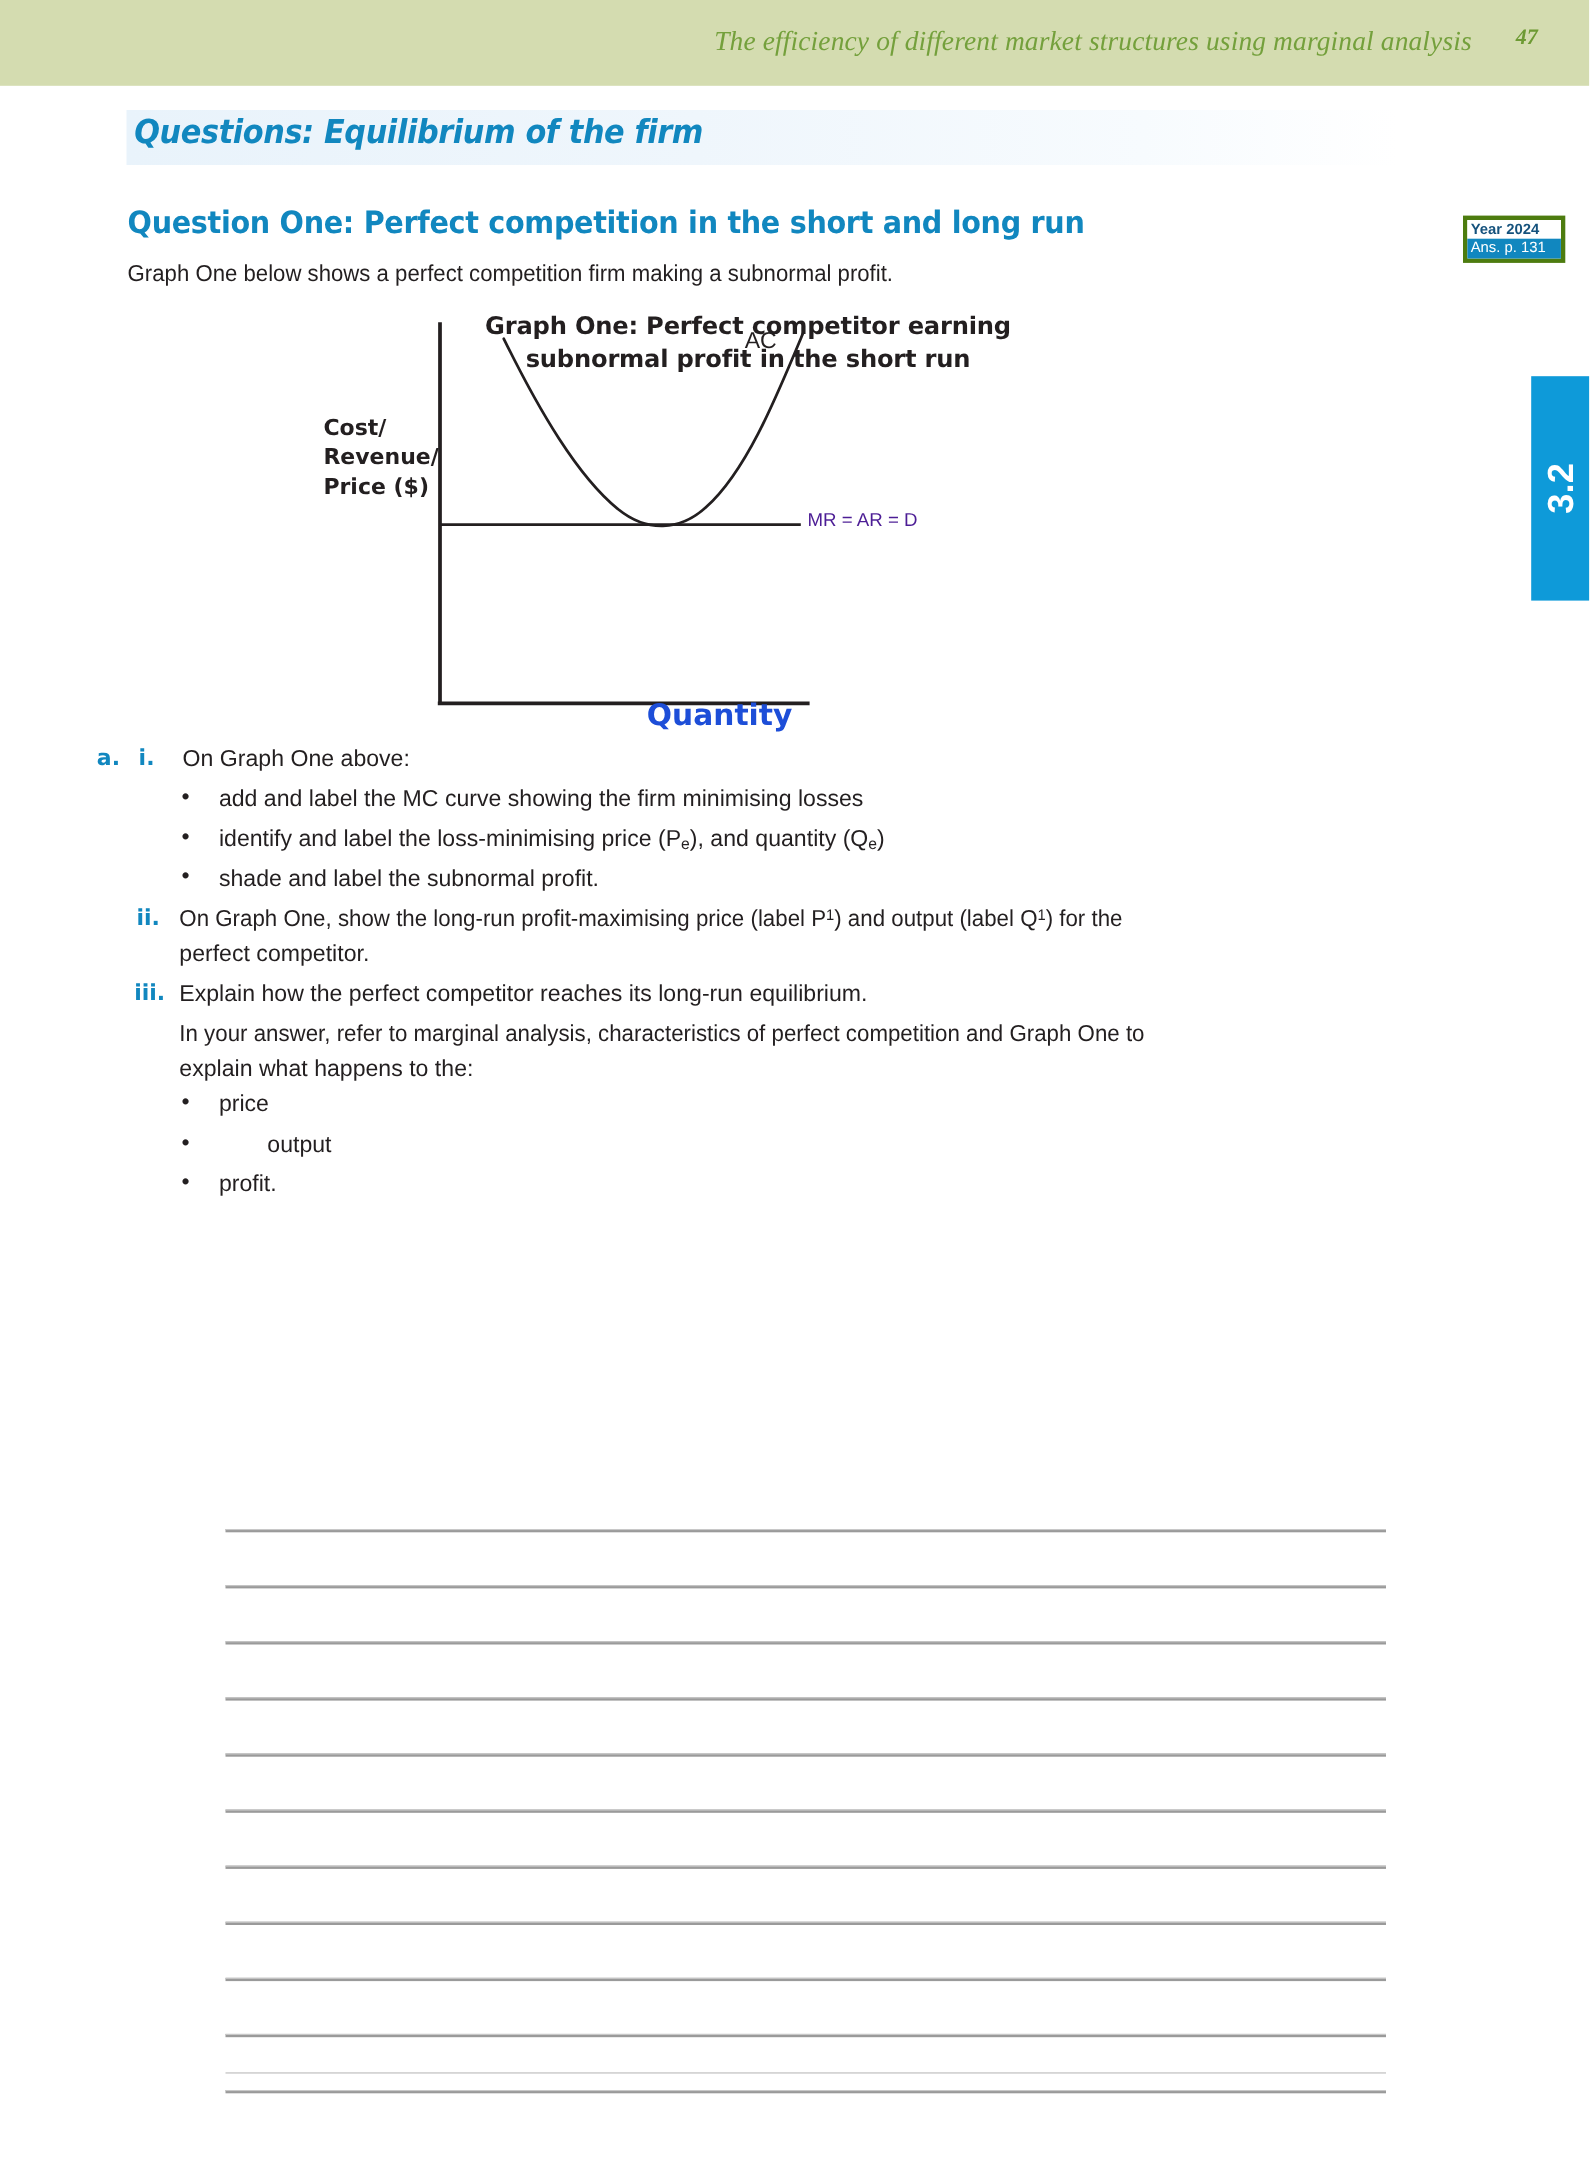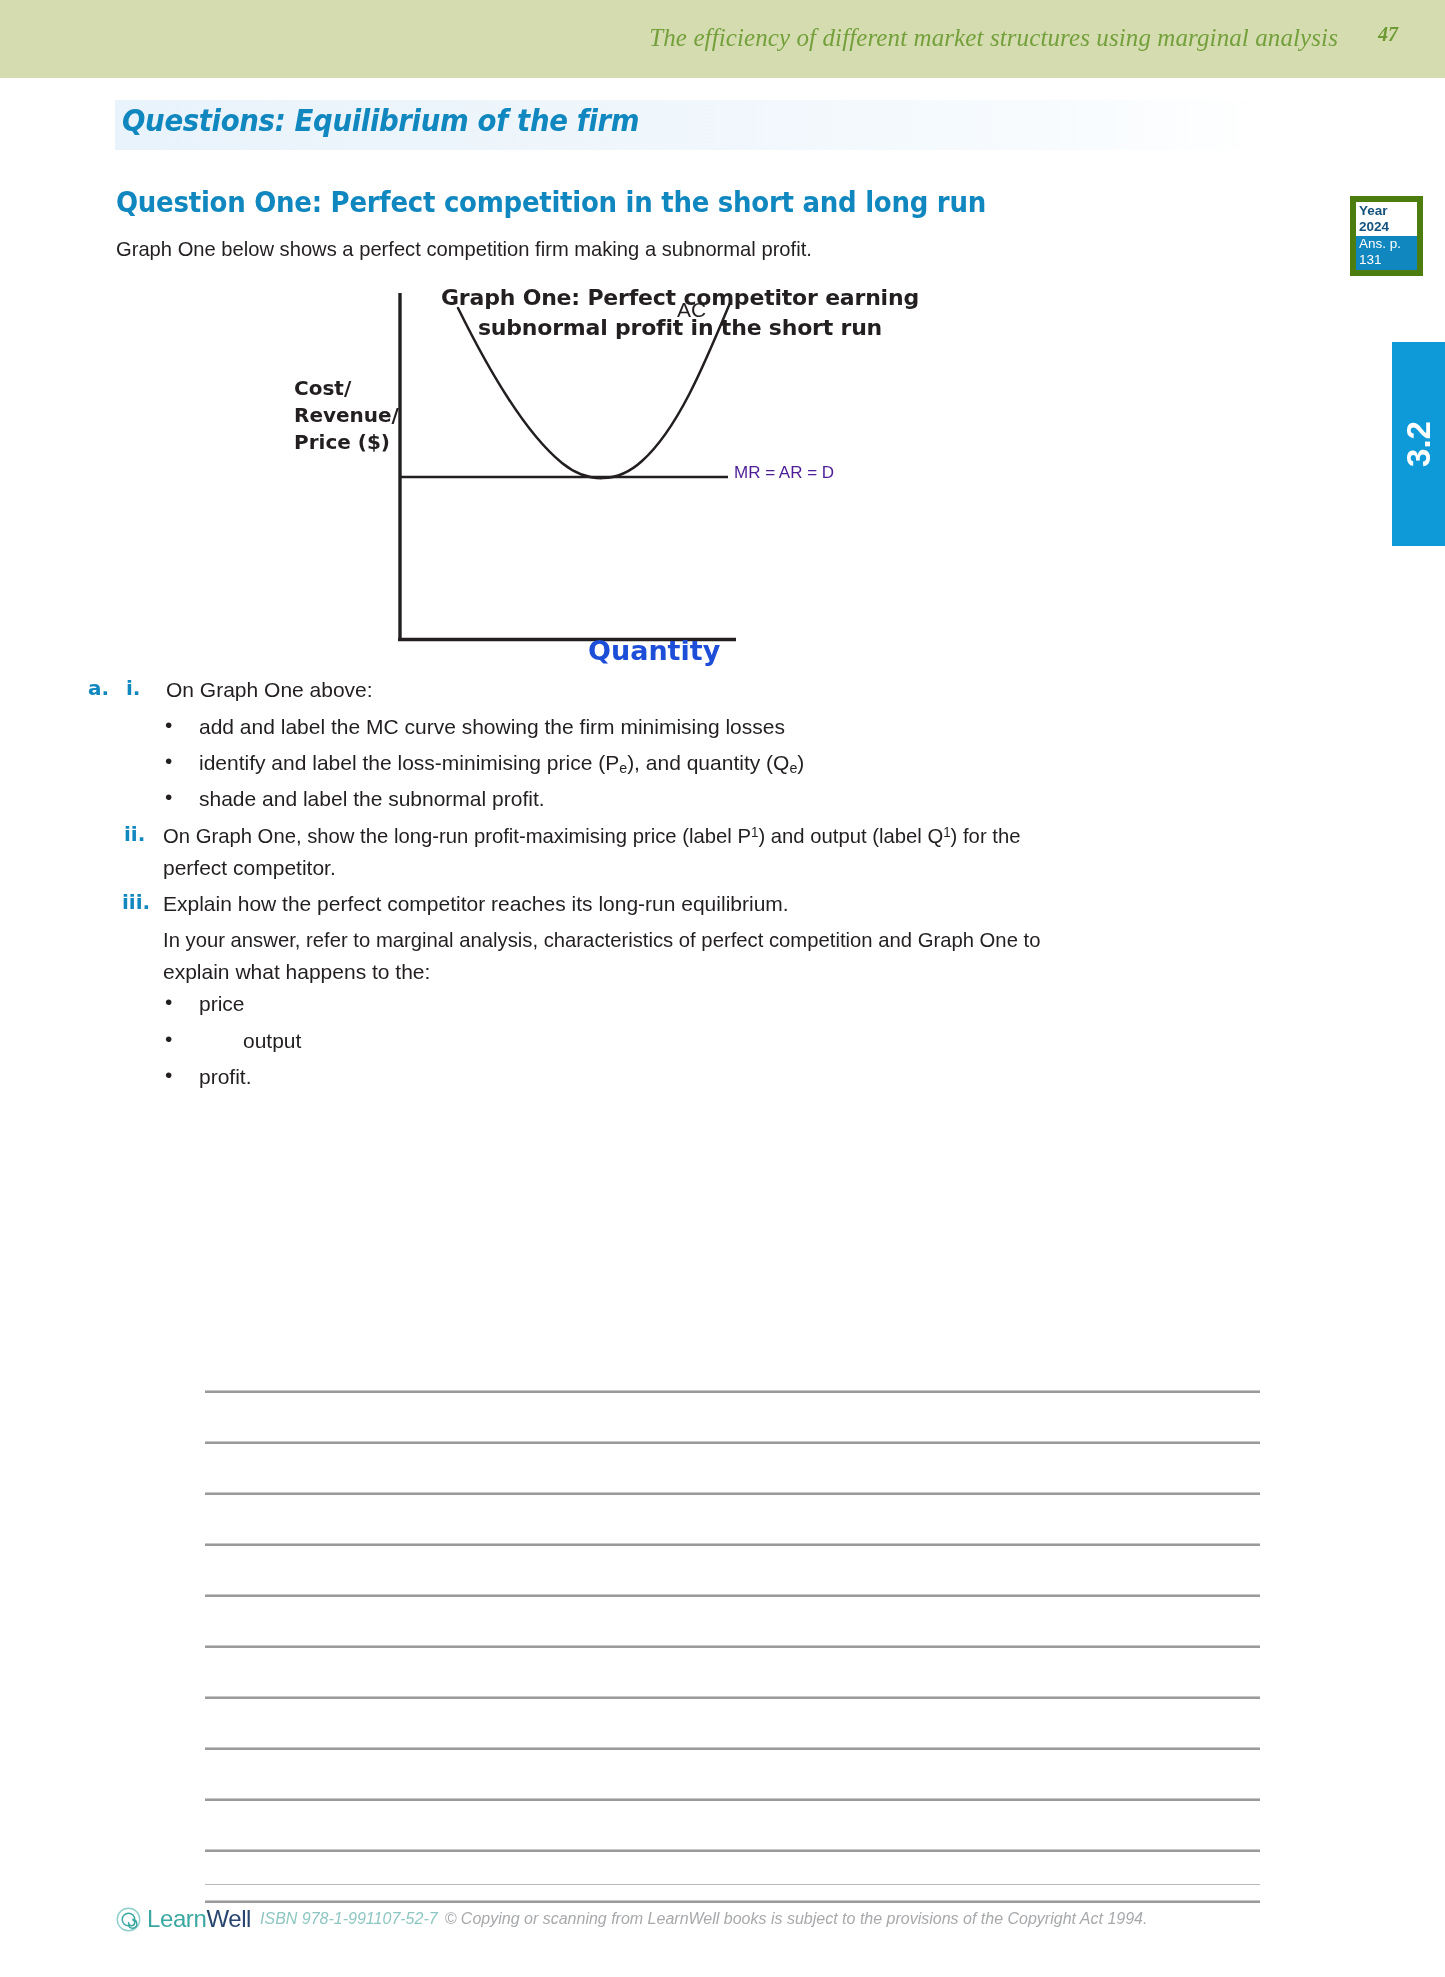--- a/index.html
+++ b/index.html
@@ -87,25 +87,25 @@
     white-space: nowrap;
     transform: scaleX(0.93);
     transform-origin: left center;
   }
 
   
   .badge {
     position: absolute;
     right: 22px;
     top: 196px;
-    width: 73px;
+    width: 93px;
     font-family: "Liberation Sans", sans-serif;
     font-size: 13.5px;
     line-height: 1.22;
-    border: 6px solid #4d7c0f;
+    border: 4px solid #4d7c0f;
     box-sizing: border-box;
   }
   .badge-year {
     background: #ffffff;
     color: #15527d;
     font-weight: bold;
     padding: 1px 3px 0 3px;
     box-sizing: border-box;
   }
   .badge-ans {
@@ -420,24 +420,14 @@
       <div class="answer-line" style="top: 1594px;"></div>
       <div class="answer-line" style="top: 1645px;"></div>
       <div class="answer-line" style="top: 1696px;"></div>
       <div class="answer-line" style="top: 1747px;"></div>
       <div class="answer-line" style="top: 1798px;"></div>
       <div class="answer-line" style="top: 1849px;"></div>
       <div class="answer-line" style="top: 1900px;"></div>
     </div>
 
   <div class="footer-rule"></div>
-  <div class="footer">
-    <svg class="logo-mark" viewBox="0 0 40 40">
-      <circle cx="20" cy="20" r="18" fill="none" stroke="#8dd0cb" stroke-width="2.2"></circle>
-      <path d="M 30 20 A 10 10 0 1 0 20 30 A 7 7 0 1 0 26 20 A 5 5 0 1 1 20 25" fill="none" stroke="#3aa8a0" stroke-width="2.4" stroke-linecap="round"></path>
-    </svg>
-    <span class="logo-learn">Learn</span>
-      <span class="logo-well">Well</span>
-    <span class="footer-isbn">ISBN 978-1-991107-52-7</span>
-    <span class="footer-copy">© Copying or scanning from LearnWell books is subject to the provisions of the Copyright Act 1994.</span>
-  </div>
 
 </div>
 
 </body></html>

